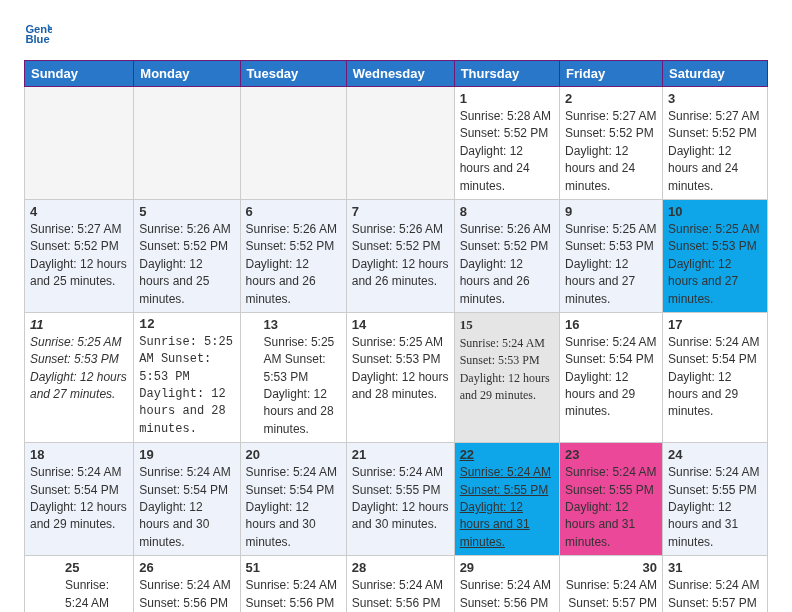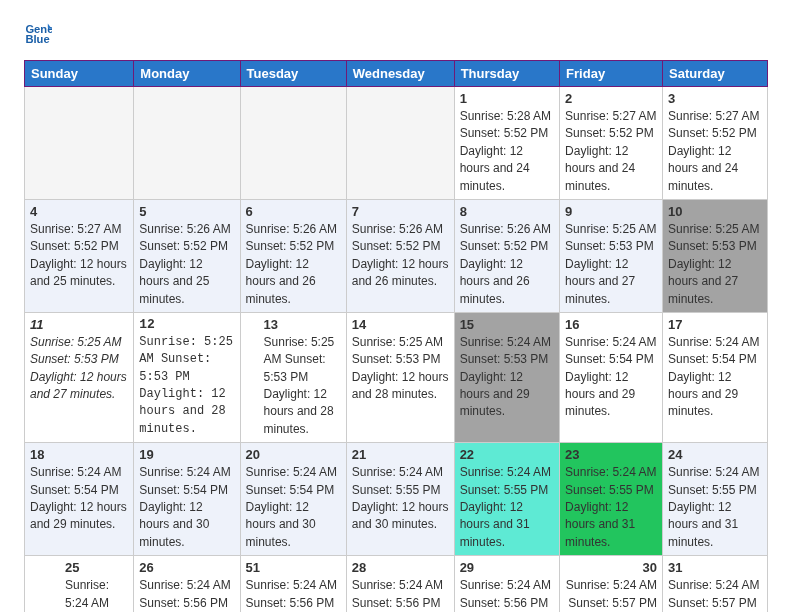--- a/index.html
+++ b/index.html
@@ -118,21 +118,21 @@
 Daylight: 12 hours
 and 26 minutes.</div>
           </td>
           <td style="background: rgb(238, 242, 250);">
             <span class="day-number">9</span>
             <div class="day-info">Sunrise: 5:25 AM
 Sunset: 5:53 PM
 Daylight: 12 hours
 and 27 minutes.</div>
           </td>
-          <td style="background: #a3a3a3;">
+          <td style="background: #0ea5e9;">
             <span class="day-number">10</span>
             <div class="day-info">Sunrise: 5:25 AM
 Sunset: 5:53 PM
 Daylight: 12 hours
 and 27 minutes.</div>
           </td>
         </tr>
         <tr>
           <td style="background: rgb(255, 255, 255); font-style: italic;">
             <span class="day-number">11</span>
@@ -155,21 +155,21 @@
 Daylight: 12 hours
 and 28 minutes.</div>
           </td>
           <td style="background: rgb(255, 255, 255);">
             <span class="day-number">14</span>
             <div class="day-info">Sunrise: 5:25 AM
 Sunset: 5:53 PM
 Daylight: 12 hours
 and 28 minutes.</div>
           </td>
-          <td style="background: #a3a3a3;">
+          <td style="background: #e5e5e5; font-family: Liberation Serif, serif;">
             <span class="day-number">15</span>
             <div class="day-info">Sunrise: 5:24 AM
 Sunset: 5:53 PM
 Daylight: 12 hours
 and 29 minutes.</div>
           </td>
           <td style="background: rgb(255, 255, 255); margin-top: 10px;">
             <span class="day-number">16</span>
             <div class="day-info">Sunrise: 5:24 AM
 Sunset: 5:54 PM
@@ -206,28 +206,28 @@
 Daylight: 12 hours
 and 30 minutes.</div>
           </td>
           <td style="background: rgb(238, 242, 250);">
             <span class="day-number">21</span>
             <div class="day-info">Sunrise: 5:24 AM
 Sunset: 5:55 PM
 Daylight: 12 hours
 and 30 minutes.</div>
           </td>
-          <td style="background: #5eead4;">
+          <td style="background: #0ea5e9; text-decoration: underline;">
             <span class="day-number">22</span>
             <div class="day-info">Sunrise: 5:24 AM
 Sunset: 5:55 PM
 Daylight: 12 hours
 and 31 minutes.</div>
           </td>
-          <td style="background: #22c55e;">
+          <td style="background: #ec4899;">
             <span class="day-number">23</span>
             <div class="day-info">Sunrise: 5:24 AM
 Sunset: 5:55 PM
 Daylight: 12 hours
 and 31 minutes.</div>
           </td>
           <td style="background: rgb(238, 242, 250);">
             <span class="day-number">24</span>
             <div class="day-info">Sunrise: 5:24 AM
 Sunset: 5:55 PM

